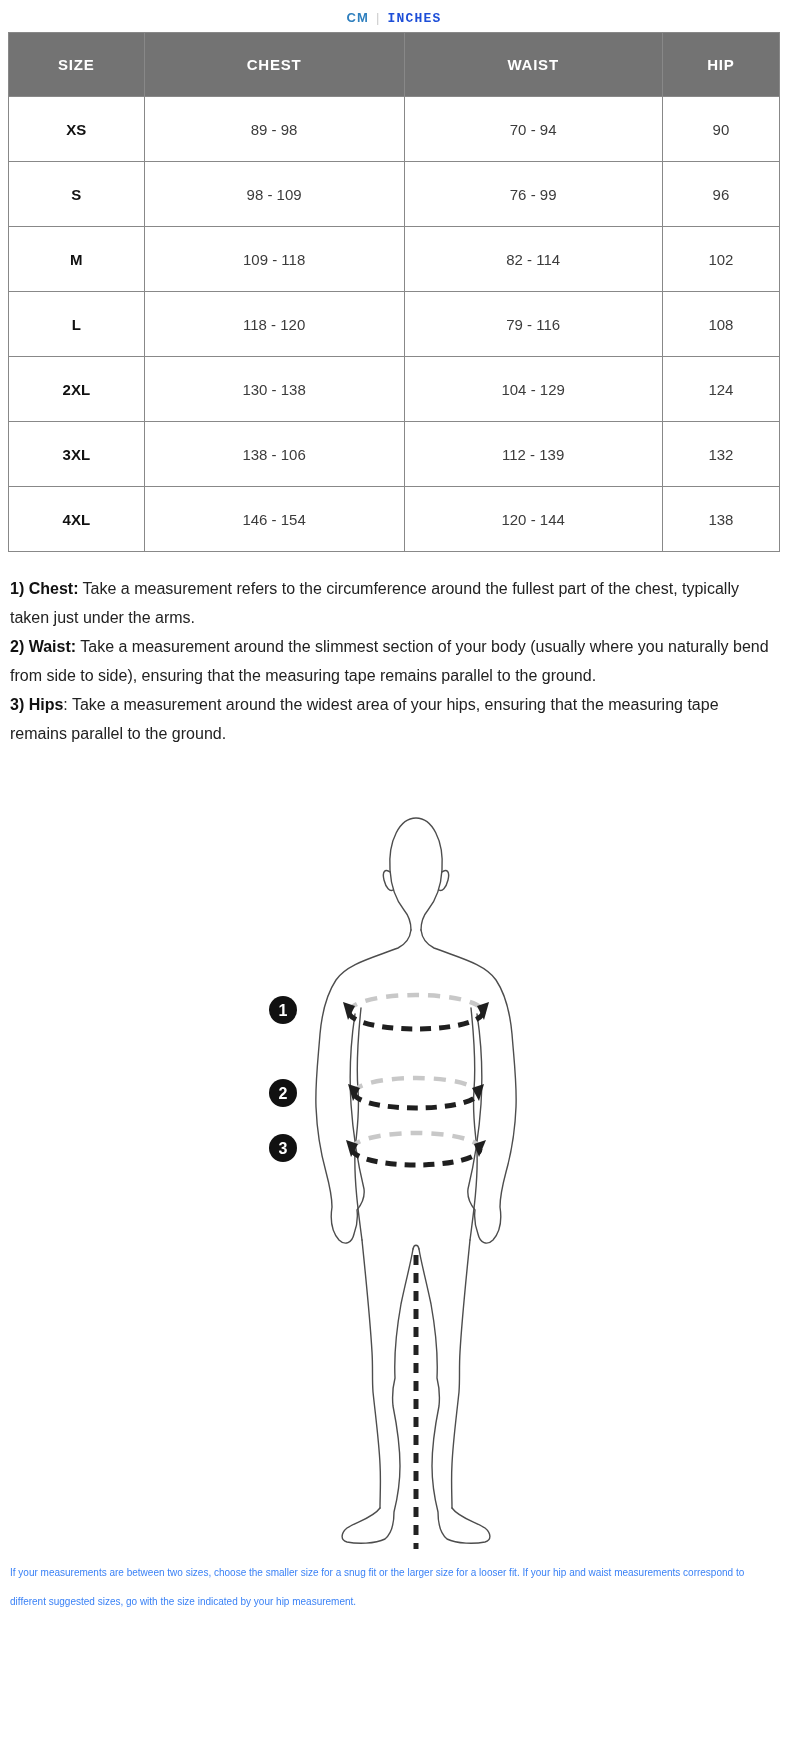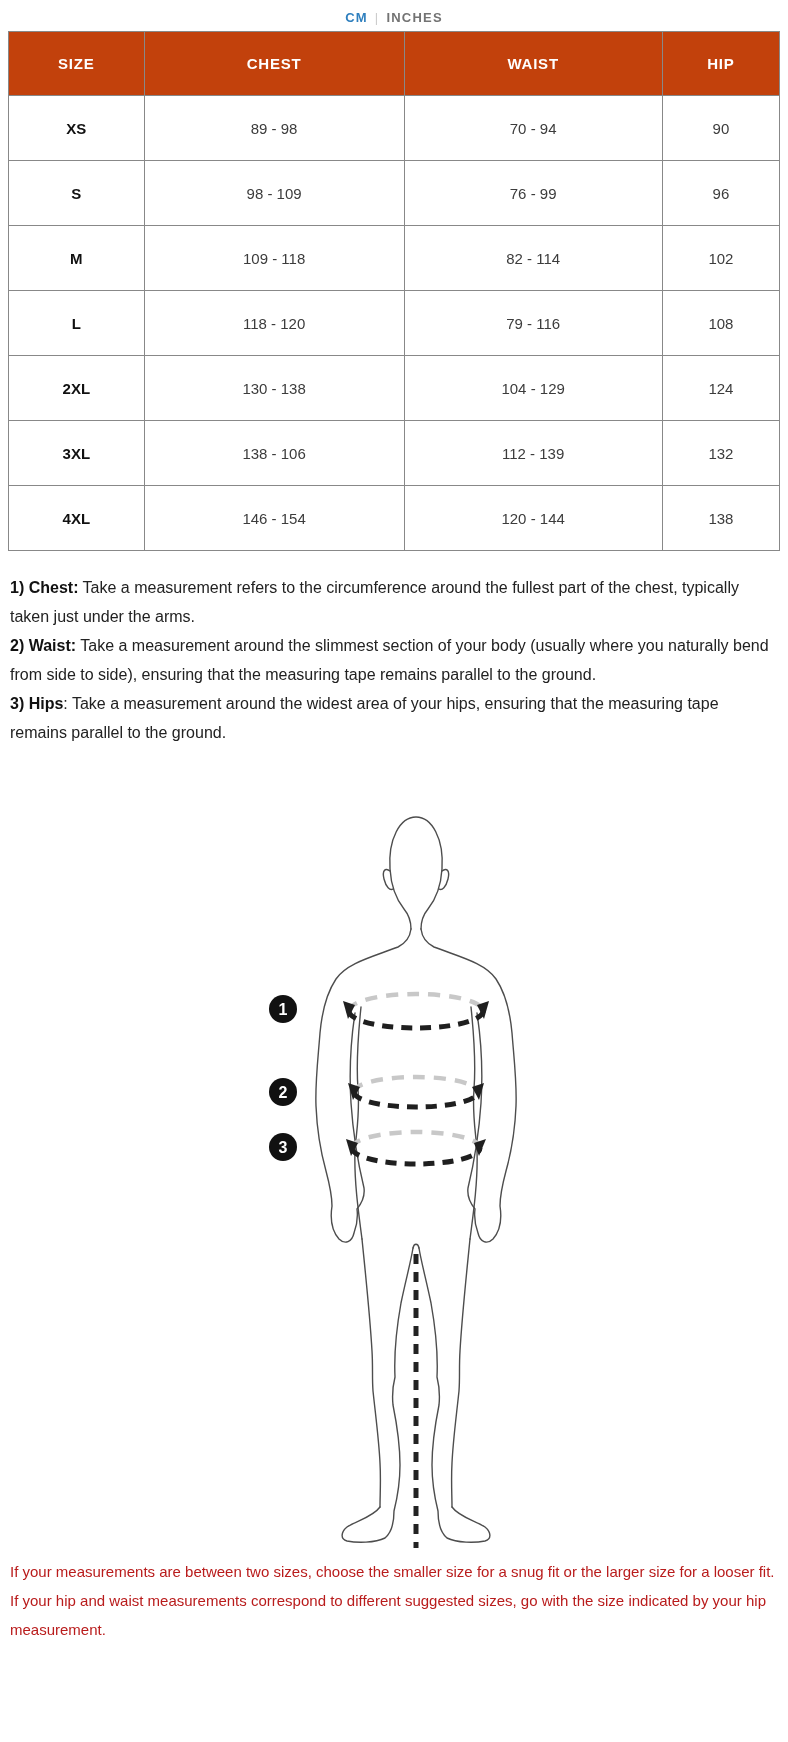--- a/index.html
+++ b/index.html
@@ -16,36 +16,36 @@
     padding-top: 10px;
     text-align: center;
     font-size: 13px;
     font-weight: bold;
     letter-spacing: 1.2px;
     user-select: none;
   }
   .tab { cursor: pointer; }
   .tab-cm { color: #2e7fbe; }
   .tab-divider { color: #cccccc; font-weight: normal; margin: 0 7px; }
-  .tab-inches { color: #737373; }
+  .tab-inches { color: #1d4ed8; font-family: Liberation Mono, monospace; }
 
   
   table.size-table {
     width: 772px;
     margin: 6px 8px 0 8px;
     border-collapse: collapse;
     table-layout: fixed;
   }
   .size-table th, .size-table td {
     border: 1px solid #888888;
     text-align: center;
     vertical-align: middle;
   }
   .size-table thead th {
-    background: #c2410c;
+    background: #737373;
     color: #ffffff;
     height: 64px;
     font-size: 15px;
     letter-spacing: 0.8px;
     font-weight: bold;
   }
   .size-table td {
     height: 65px;
     font-size: 15px;
     color: #3c3c3c;
@@ -69,23 +69,23 @@
   
   .figure-wrap {
     width: 330px;
     margin: 64px 0 0 230px;
   }
   .figure-wrap svg { display: block; }
 
   
   .footer-note {
     margin: 6px 10px 10px 10px;
-    font-size: 15px;
+    font-size: 10px;
     line-height: 29px;
-    color: #b91c1c;
+    color: #3b82f6;
   }
 </style>
 </head>
 <body>
 
 <div class="tabs">
   <span class="tab tab-cm">CM</span><span class="tab-divider">|</span><span class="tab tab-inches">INCHES</span>
 </div>
 
 <table class="size-table">

